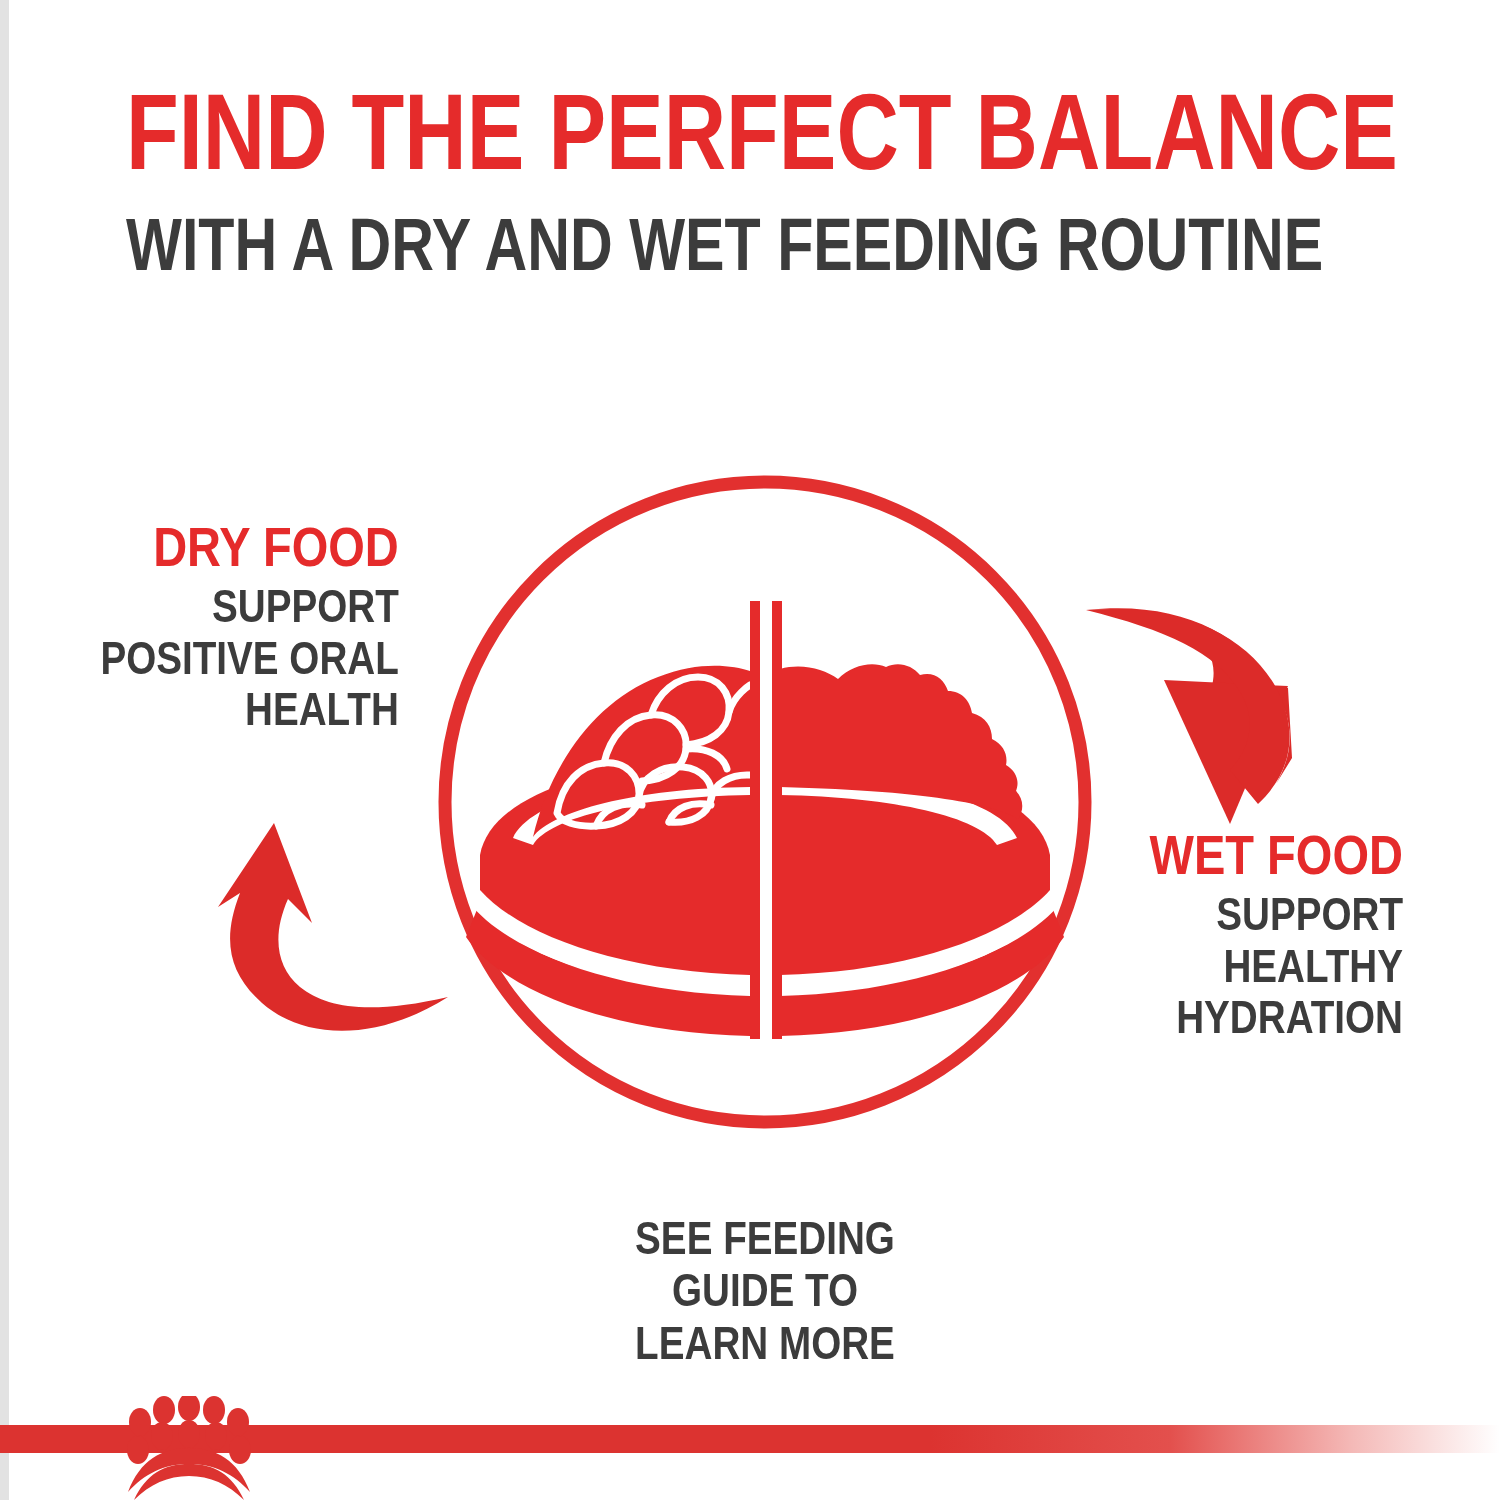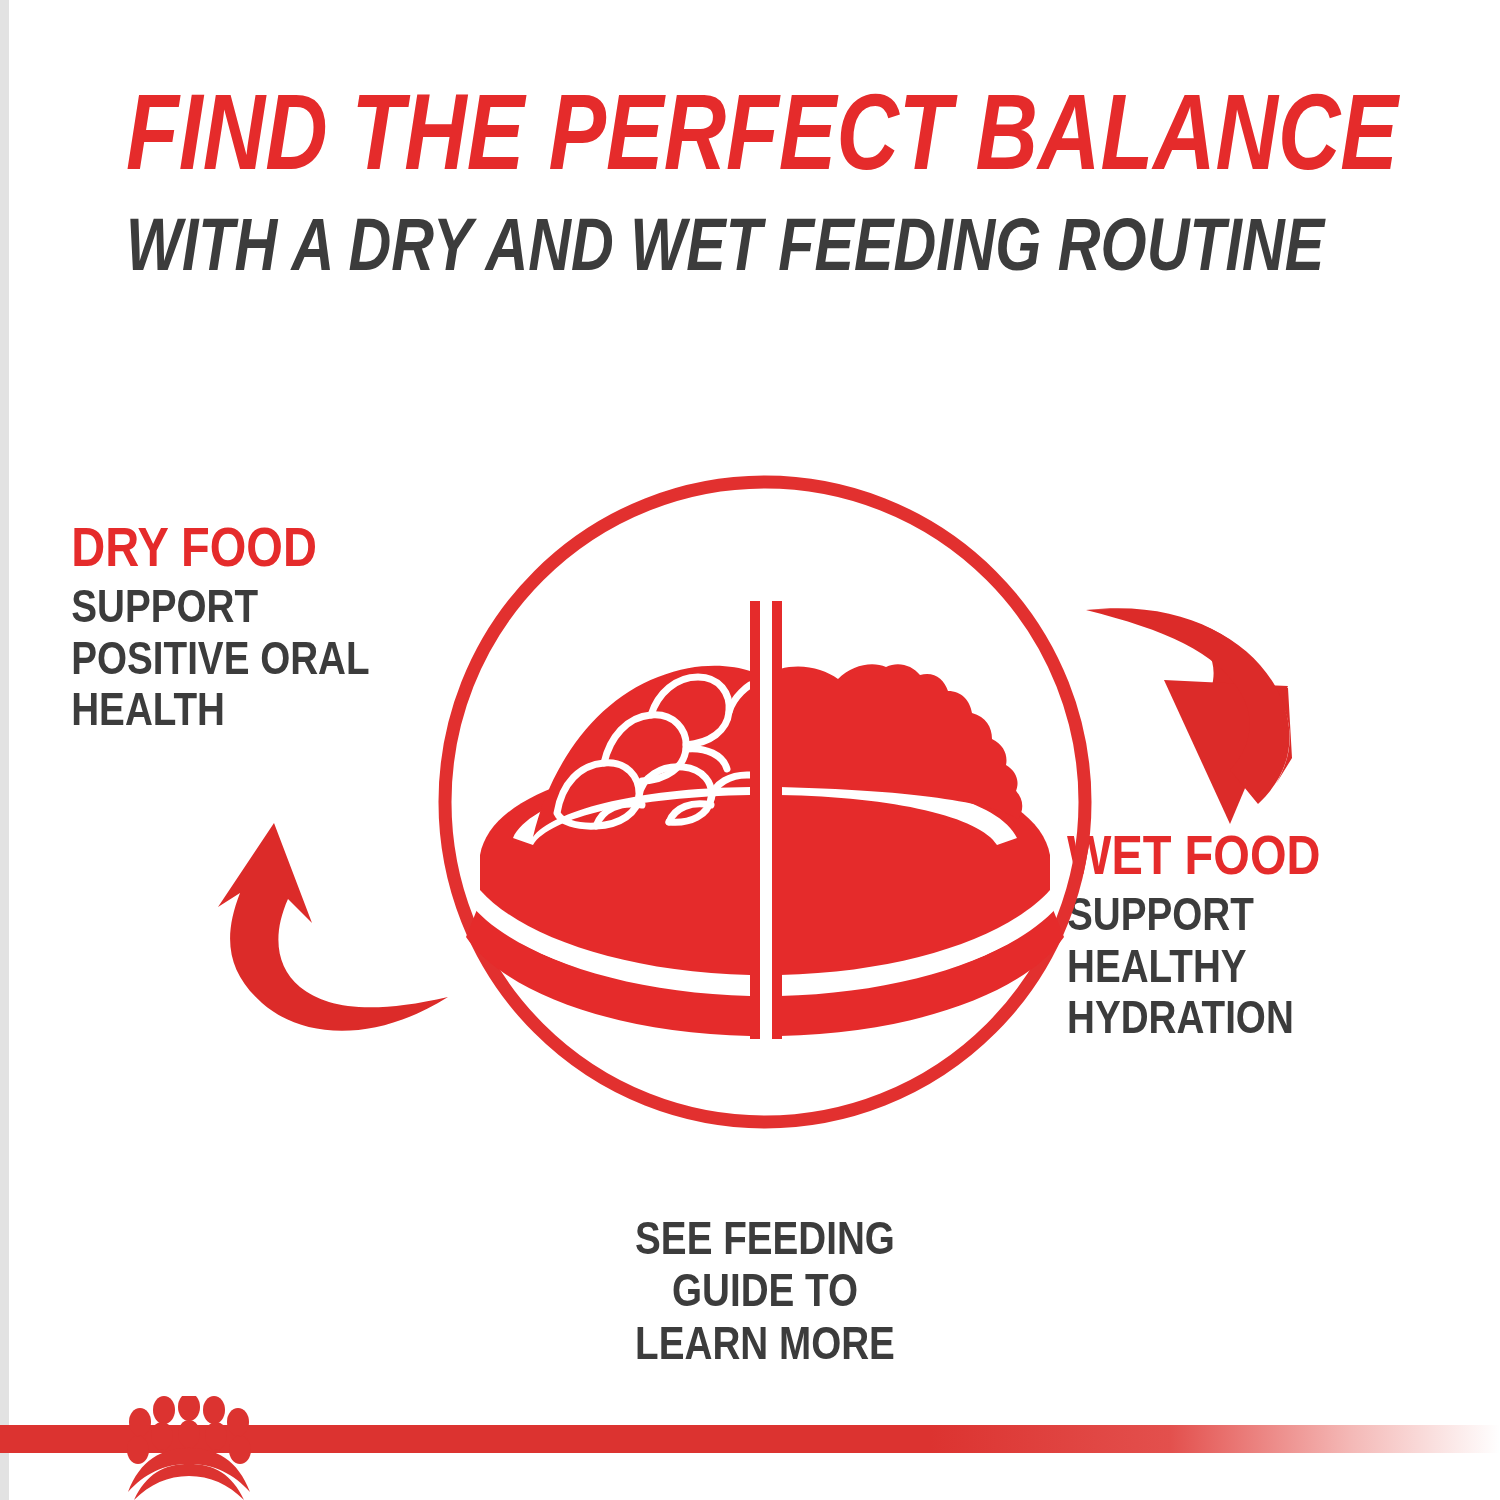--- a/index.html
+++ b/index.html
@@ -24,21 +24,20 @@
     height: 1500px;
     background: #e2e2e2;
   }
 
   
   .headline-wrap {
     position: absolute;
     left: 0;
     top: 78px;
     width: 1260px;
-    font-style: italic;
   }
   .headline {
     margin: 0;
     color: #E52B2B;
     font-family: "Liberation Sans Narrow", "Liberation Sans", sans-serif;
     font-weight: 700;
     font-size: 108px;
     line-height: 1.0;
     letter-spacing: 0px;
     transform: scaleX(0.80);
@@ -54,21 +53,21 @@
     font-size: 74px;
     line-height: 1.0;
     transform: scaleX(0.80);
     transform-origin: center center;
     white-space: nowrap;
   }
 
   
   .callout {
     position: absolute;
-    text-align: left;
+    text-align: right;
   }
   .callout-title {
     color: #E52B2B;
     font-family: "Liberation Sans Narrow", "Liberation Sans", sans-serif;
     font-weight: 700;
     font-size: 56px;
     line-height: 1.02;
     transform: scaleX(0.84);
     white-space: nowrap;
   }

